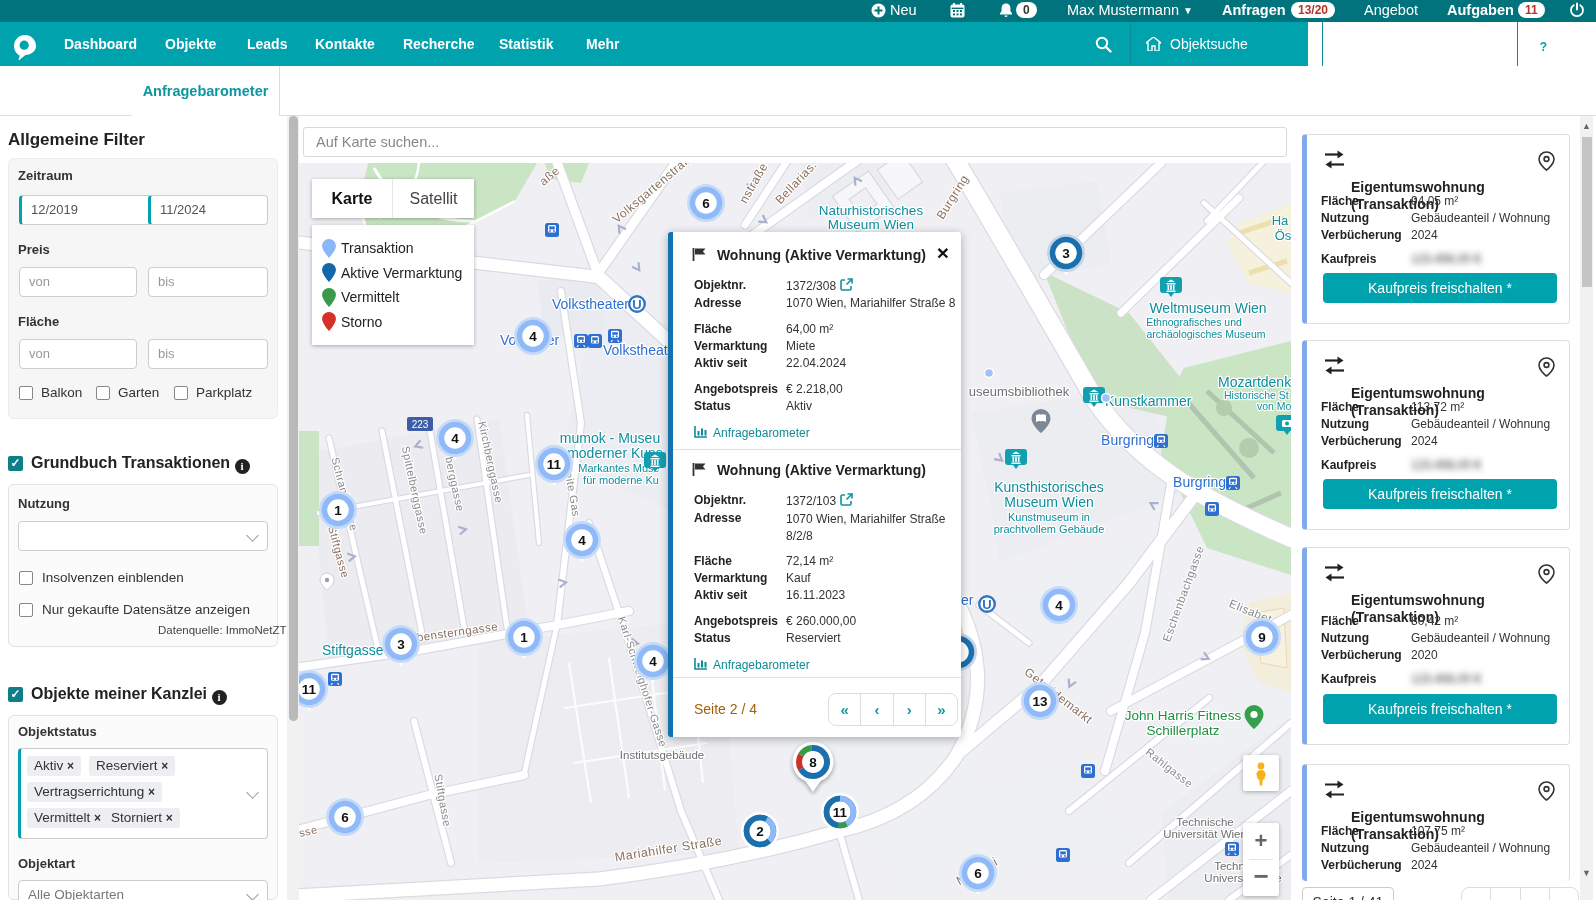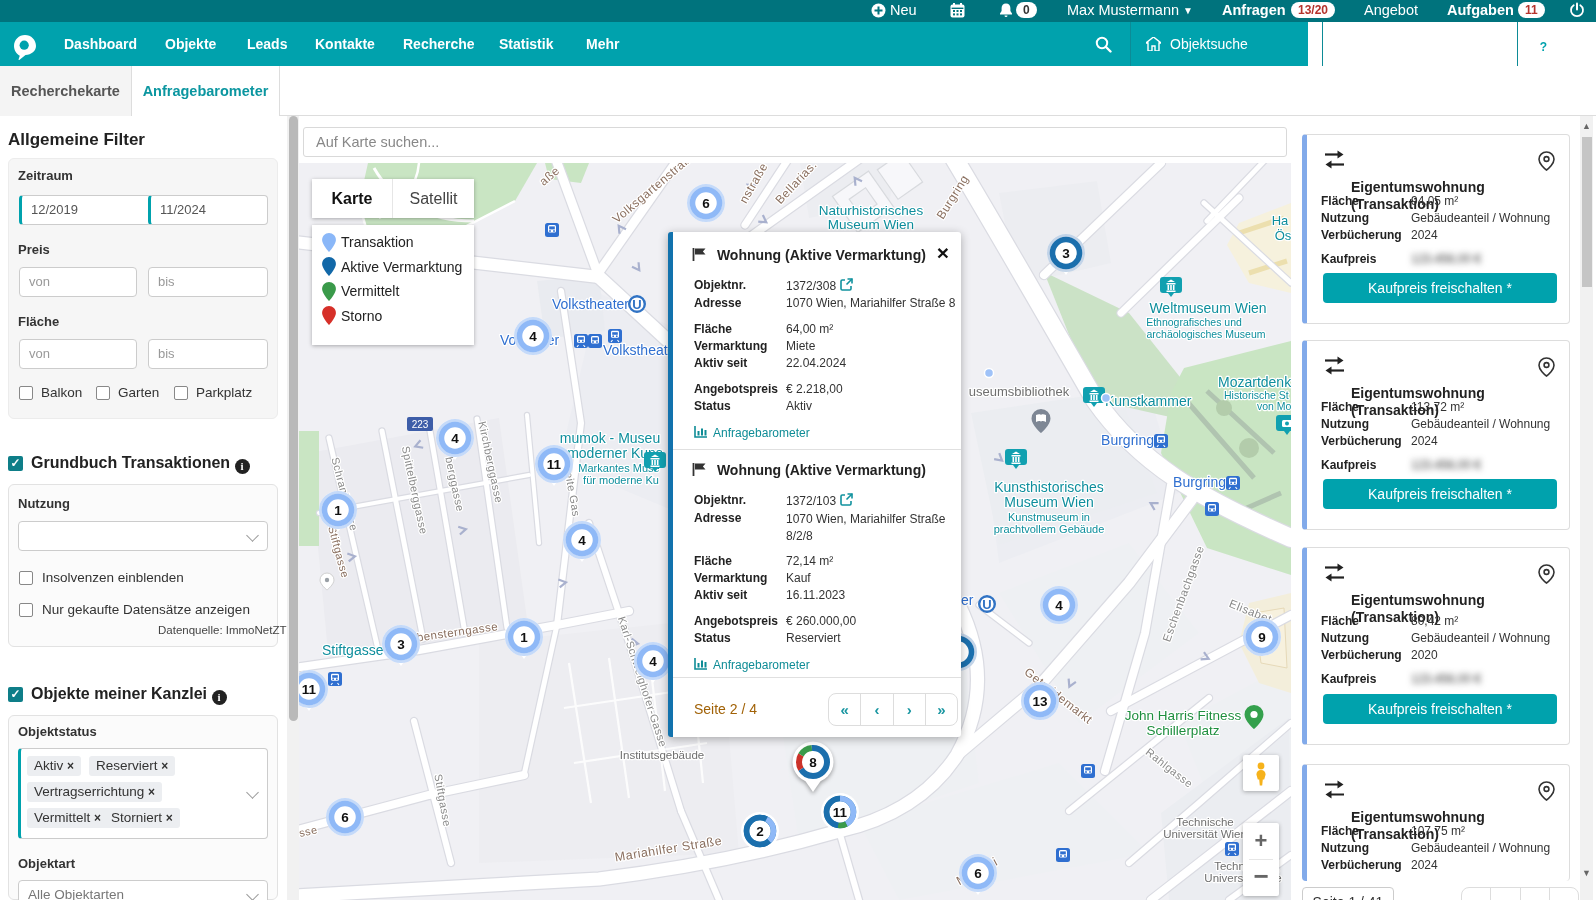--- a/index.html
+++ b/index.html
@@ -41,21 +41,21 @@
 .rscroll{position:absolute;left:1580px;top:116px;width:13px;height:784px;background:#f1f1f1;}
 .rthumb{position:absolute;left:1581.5px;top:137px;width:10px;height:150px;background:#c5c5c5;}
 .sarrow{position:absolute;left:1580px;width:13px;height:13px;color:#666;font-size:9px;text-align:center;line-height:13px;}
 
 .maparea{position:absolute;left:299px;top:116px;width:992px;height:784px;background:#fff;}
 .msearch{position:absolute;left:4px;top:11px;width:984px;height:30px;border:1px solid #d9d9d9;border-radius:3px;background:#fff;color:#888;font-size:14.5px;line-height:28px;padding-left:12px;}
 .mapcanvas{position:absolute;left:0;top:47px;width:992px;height:737px;overflow:hidden;background:#f1f1f4;}
 .ksbox{position:absolute;left:13px;top:63px;width:162px;height:39px;background:#fff;box-shadow:0 1px 4px rgba(0,0,0,.3);display:flex;}
 .ksbox .k{width:81px;text-align:center;line-height:39px;font-size:16px;font-weight:bold;color:#111;border-right:1px solid #e6e6e6;}
 .ksbox .s{width:81px;text-align:center;line-height:39px;font-size:16px;color:#444;}
-.legend{position:absolute;left:13px;top:109px;width:162px;height:120px;background:#fff;box-shadow:0 1px 4px rgba(0,0,0,.3);padding-top:5px;}
+.legend{position:absolute;left:13px;top:109px;width:162px;height:120px;background:#fff;box-shadow:0 1px 4px rgba(0,0,0,.3);padding-top:11px;}
 .legend .row{height:24.5px;display:flex;align-items:center;padding-left:10px;font-size:14px;color:#222;}
 .legend svg{margin-right:5px;}
 
 .popup{position:absolute;left:369px;top:116px;width:293px;height:505px;background:#fff;border-left:5px solid #1272ad;border-radius:3px;box-shadow:0 2px 10px rgba(0,0,0,.3);font-size:12px;color:#333;}
 .popup .ttl{position:absolute;left:19px;font-weight:bold;font-size:14px;color:#222;white-space:nowrap;}
 .popup .rl{position:absolute;left:21px;font-weight:bold;color:#222;font-size:12px;}
 .popup .rv{position:absolute;left:113px;color:#333;}
 .plink{position:absolute;left:21px;color:#0e8c96;}
 .pdiv{position:absolute;left:0px;width:288px;height:1px;background:#e0e0e0;}
 .pcell{flex:1;border-right:1px solid #ddd;text-align:center;line-height:31px;color:#1b97a2;font-size:15px;font-weight:bold;}
@@ -140,21 +140,20 @@
   <svg class="abs" style="left:1341px;top:15px;" width="14" height="15" viewBox="0 0 14 15">
       <circle cx="7" cy="4" r="2.8" fill="none" stroke="#fff" stroke-width="1.5"></circle>
       <path d="M1.5 14c0-3.2 2.4-5 5.5-5s5.5 1.8 5.5 5" fill="none" stroke="#fff" stroke-width="1.5"></path>
     </svg>
   <div class="mi" style="left:1370px;font-weight:normal;">Kontaktsuche</div>
   <div class="nsep" style="left:1517px;"></div>
   <div class="mi" style="left:1536px;"><span style="display:inline-block;width:15px;height:15px;border-radius:50%;background:#fff;color:#00a2ad;font-size:12px;line-height:15px;text-align:center;vertical-align:-2px;">?</span> Hilfe</div>
 </div>
 
 <div class="tabs">
-    <div class="tab1">Recherchekarte</div>
     <div class="tab2">Anfragebarometer</div>
   </div>
 
 <div class="sidebar">
   <div class="sb-h" style="top:14px;">Allgemeine Filter</div>
   <div class="panel" style="top:42px;height:261px;"></div>
   <div class="lbl" style="top:52px;">Zeitraum</div>
   <div class="inp" style="left:19px;top:79px;width:132px;">12/2019</div>
   <div class="inp" style="left:148px;top:79px;width:120px;">11/2024</div>
   <div class="lbl" style="top:126px;">Preis</div>

